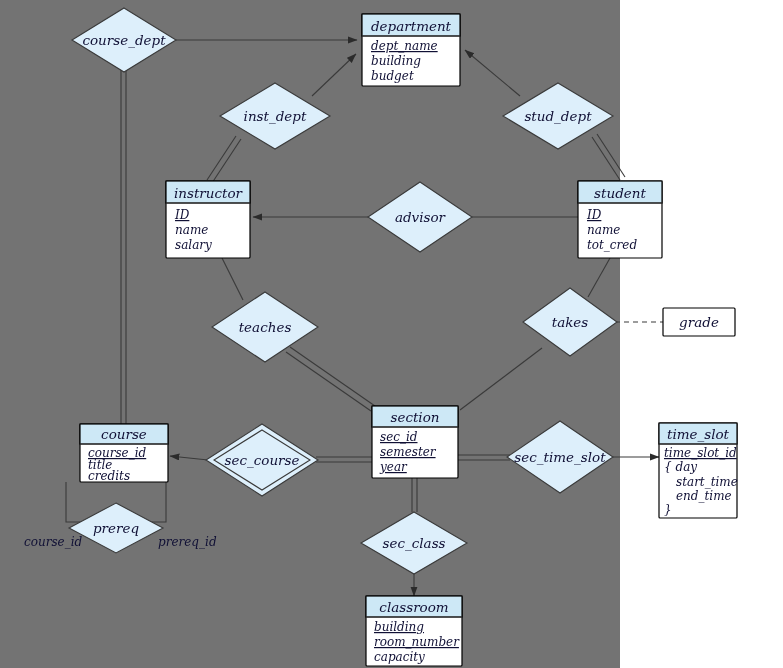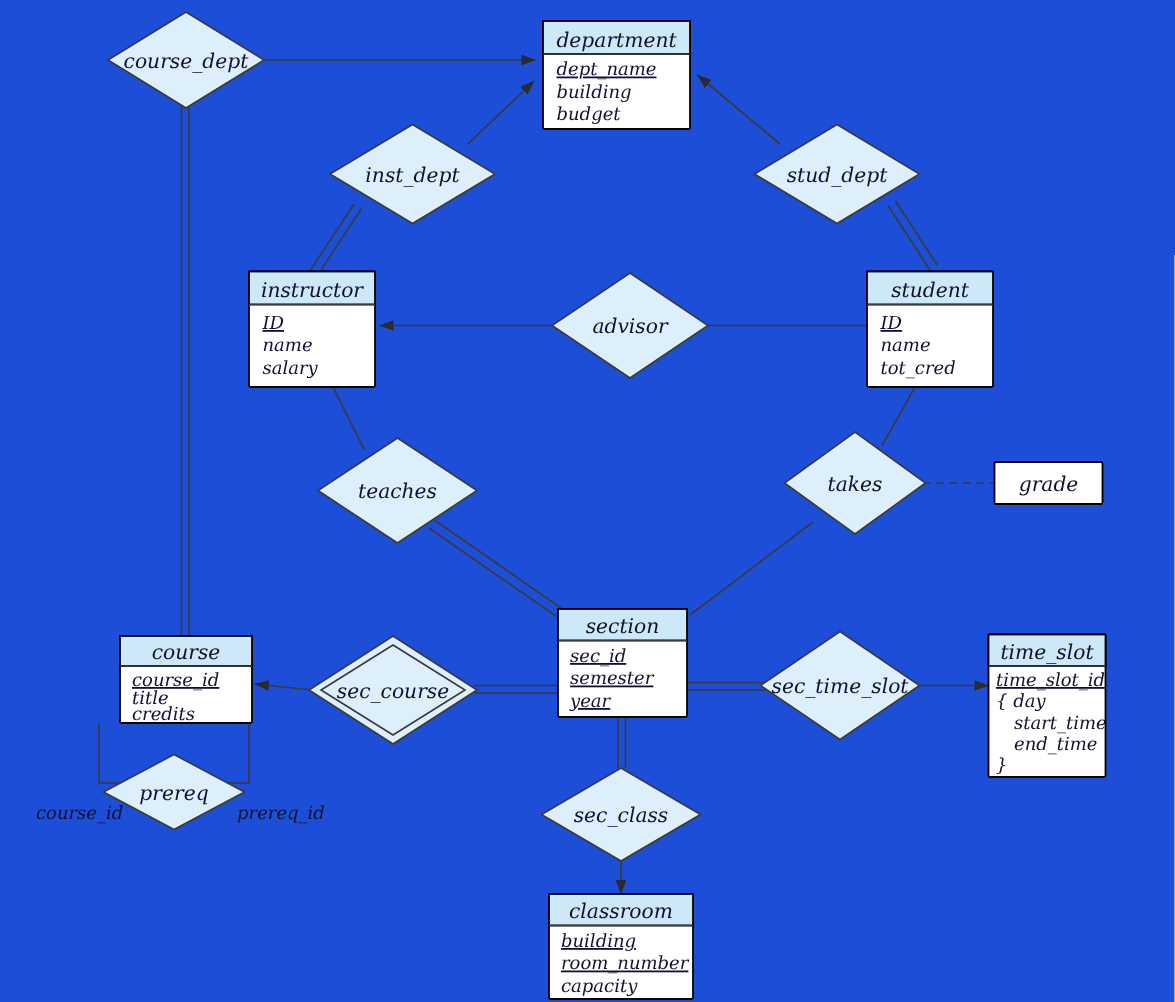--- a/index.html
+++ b/index.html
@@ -2,23 +2,23 @@
 <html><head>
 <meta charset="utf-8">
 <style>
   html, body {
     margin: 0;
     padding: 0;
     background: #ffffff;
   }
   #er-canvas {
     position: relative;
-    width: 783px;
+    width: 620px;
     height: 668px;
-    background: #1d4ed8;
+    background: #737373;
     font-family: "DejaVu Serif", serif;
   }
   svg.er-svg {
     position: absolute;
     left: 0;
     top: 0;
     width: 783px;
     height: 668px;
   }
   .ent-box { fill: #ffffff; stroke: #000000; stroke-width: 1.2; }

